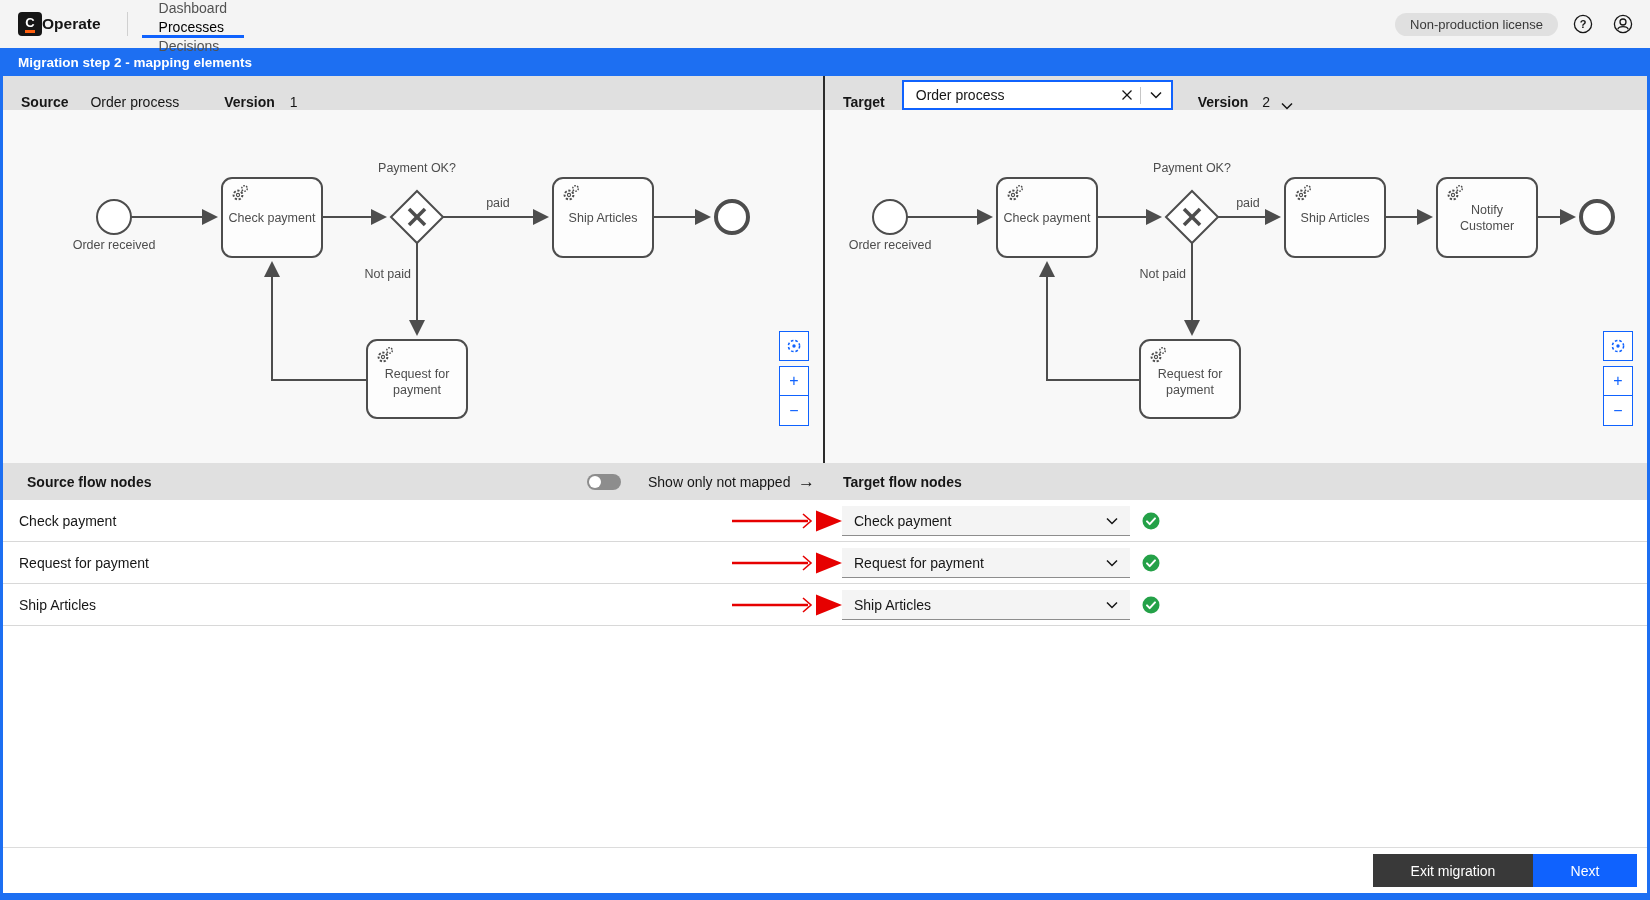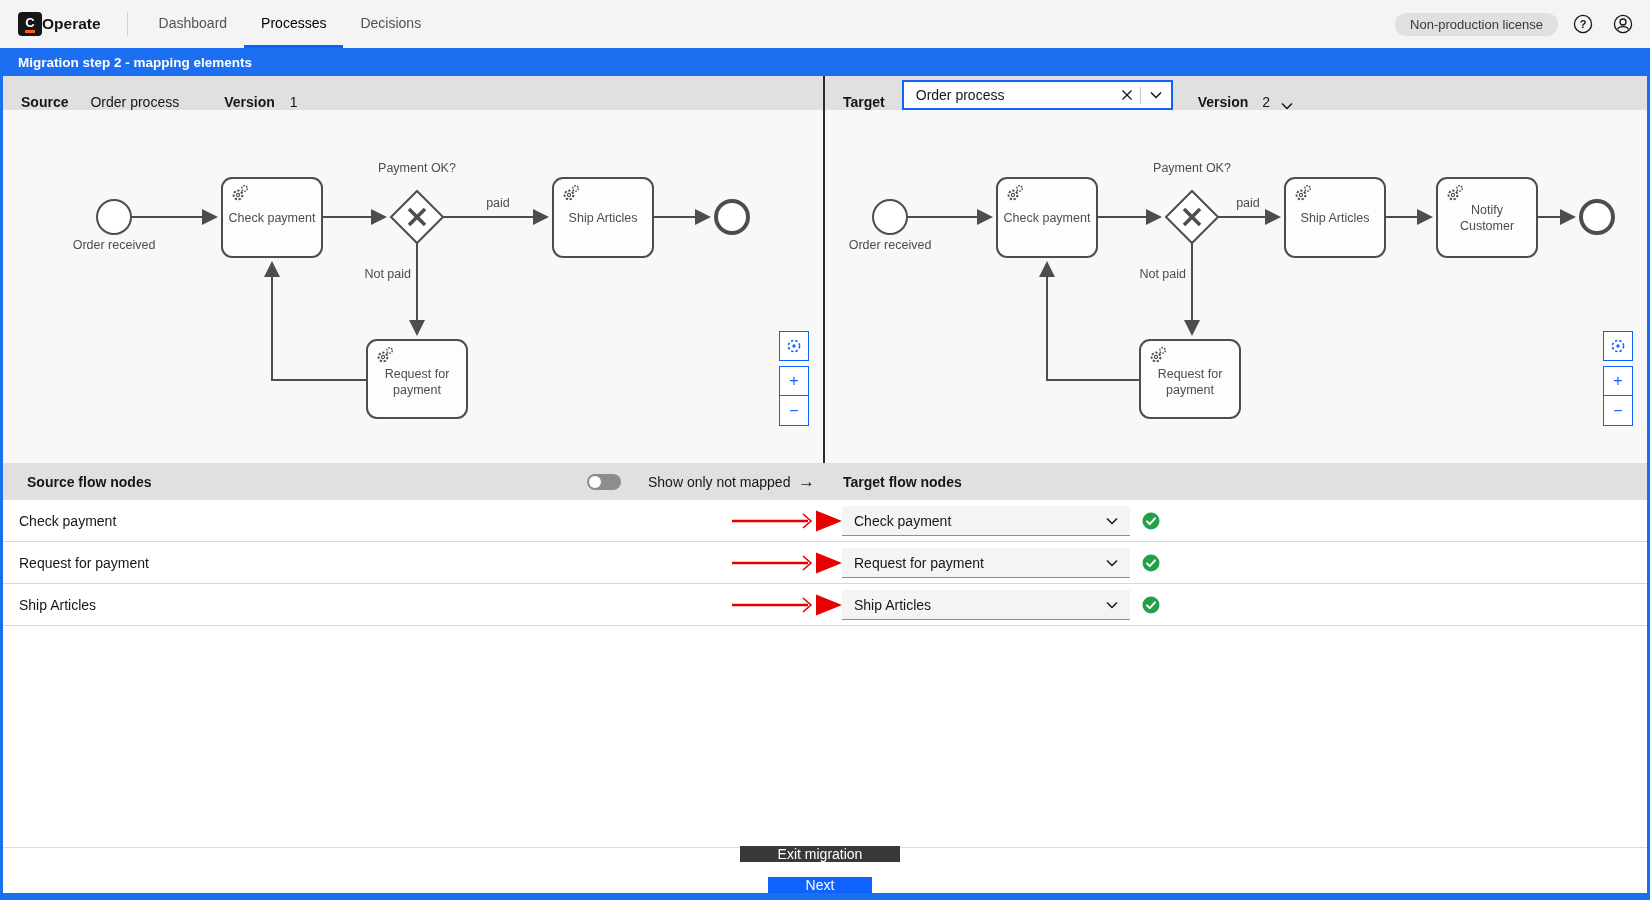--- a/index.html
+++ b/index.html
@@ -8,21 +8,21 @@
 
   
   .topnav { height:48px; background:#f4f4f4; display:flex; align-items:stretch; }
   .brand { display:flex; align-items:center; padding-left:18px; }
   .logo { width:24px; height:24px; background:#161616; border-radius:4px; display:flex;
           flex-direction:column; align-items:center; justify-content:center; }
   .logo .c { color:#fff; font-weight:bold; font-size:13px; line-height:13px; }
   .logo .bar { width:10px; height:3px; background:#fc5d0d; margin-top:1px; }
   .appname { font-weight:bold; font-size:15.5px; margin-left:0; }
   .nav-divider { width:1px; background:#d0d0d0; margin:12px 0 12px 26px; }
-  .tabs { display:flex; margin-left:14px; }
+  .tabs { display:flex; margin-left:14px;flex-direction:column; }
   .tab { display:flex; align-items:center; padding:0 17px; font-size:14px; color:#525252;
          border-bottom:3px solid transparent; cursor:pointer; }
   .tab.active { color:#000000; border-bottom-color:#0f62fe; }
   .nav-right { margin-left:auto; display:flex; align-items:center; gap:10px; padding-right:12px; }
   .license-pill { background:#e0e0e0; border-radius:12px; height:23px; display:flex;
                   align-items:center; padding:0 15px; font-size:13px; color:#393939; }
   .icon-btn { width:30px; height:30px; border:none; background:transparent; display:flex;
               align-items:center; justify-content:center; cursor:pointer; }
 
   
@@ -83,21 +83,21 @@
   .row-select { position:absolute; left:839px; top:6px; width:288px; height:30px; background:#f4f4f4;
                 border:none; border-bottom:1px solid #8d8d8d; display:flex; align-items:center;
                 padding:0 12px; cursor:pointer; }
   .row-select .val { flex:1; font-size:14px; text-align:left; }
   .check-badge { position:absolute; left:1139px; top:12px; width:18px; height:18px; }
 
   .spacer { flex:1; background:#fff; }
 
   
   .footer { height:46px; border-top:1px solid #dcdcdc; display:flex; align-items:center;
-            justify-content:flex-end; gap:15px; padding-right:10px; background:#fff;flex-direction:column; }
+            justify-content:flex-end; gap:0; padding-right:10px; background:#fff; }
   .btn { height:33px; border:none; font-size:14px; cursor:pointer; display:flex;
          align-items:center; justify-content:center; font-family:"Liberation Sans", sans-serif; }
   .btn.secondary { background:#393939; color:#fff; width:160px; }
   .btn.primary { background:#0f62fe; color:#fff; width:104px; }
 </style>
 </head>
 <body>
 
 <header class="topnav">
   <div class="brand">

